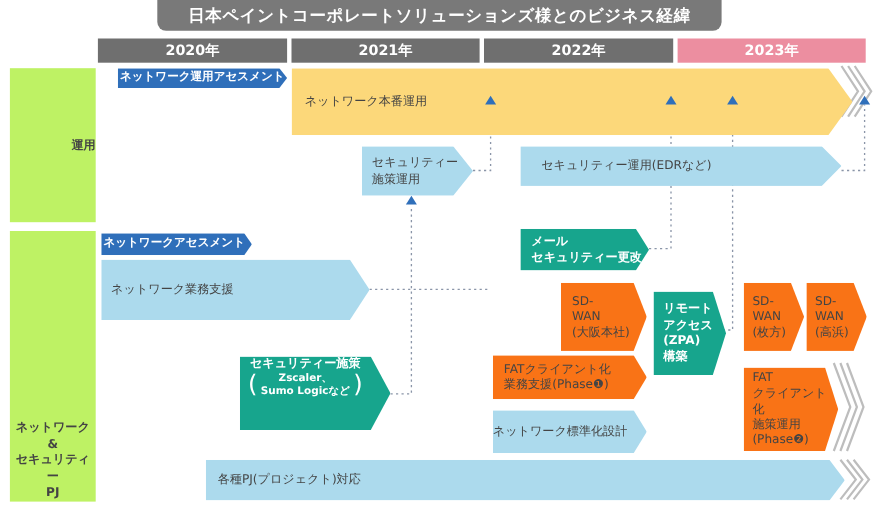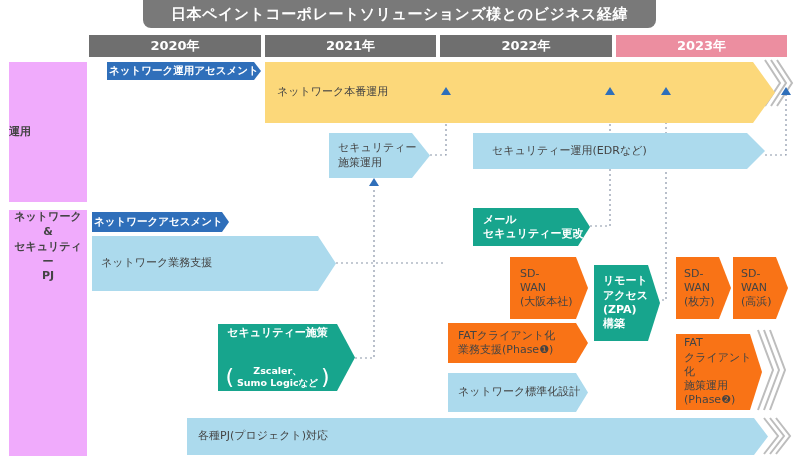--- a/index.html
+++ b/index.html
@@ -6,22 +6,22 @@
   body { width:800px; height:461px; position:relative; overflow:hidden;
          font-family:"DejaVu Sans","Liberation Sans",sans-serif; }
   .abs { position:absolute; box-sizing:border-box; }
   .title-bar { left:143px; top:0; width:513px; height:28px; background:#797979;
     border-radius:0 0 8px 8px; color:#fff; font-weight:bold; font-size:15px;
     display:flex; align-items:center; justify-content:center; letter-spacing:0.5px; }
   .year { height:22px; top:35px; color:#fff; font-weight:bold; font-size:13px;
     display:flex; align-items:center; justify-content:center; }
   .year.gray { background:#6f6f6f; }
   .year.pink { background:#ec8ea0; }
-  .rowhead { background:#f0abfc; color:#444; font-weight:bold; font-size:11px;
-    display:flex; align-items:center; justify-content:flex-start; text-align:center; line-height:1.35; }
+  .rowhead { background:#bef264; color:#444; font-weight:bold; font-size:11px;
+    display:flex; align-items:center; justify-content:flex-end; text-align:center; line-height:1.35; }
   .chev { display:flex; align-items:center; font-size:11px; line-height:1.3; color:#444; }
   .blue-tag { background:#2f6fba; color:#fff; font-weight:bold; font-size:10.5px; padding-left:2px;
     clip-path:polygon(0 0, calc(100% - 7px) 0, 100% 50%, calc(100% - 7px) 100%, 0 100%); }
   .yellow { background:#fcd87a; clip-path:polygon(0 0, calc(100% - 22px) 0, 100% 50%, calc(100% - 22px) 100%, 0 100%); padding-left:12px; }
   .lblue { background:#acdaed; }
   .teal { background:#17a58d; color:#fff; font-weight:bold; }
   .lgreen { background:#f97316; color:#444; }
   .arrow { clip-path:polygon(0 0, calc(100% - 18px) 0, 100% 50%, calc(100% - 18px) 100%, 0 100%); }
   .arrow-s { clip-path:polygon(0 0, calc(100% - 12px) 0, 100% 50%, calc(100% - 12px) 100%, 0 100%); }
   .pad { padding-left:9px; }
@@ -129,37 +129,37 @@
   <span>SD-</span>
   <span>WAN</span>
   <span>(枚方)</span>
 </div>
 <div class="abs chev lgreen arrow-s" style="left:733px;top:257px;width:55px;height:62px;flex-direction:column;align-items:flex-start;justify-content:center;padding-left:8px;">
   <span>SD-</span>
   <span>WAN</span>
   <span>(高浜)</span>
 </div>
 
-<div class="abs chev teal arrow" style="left:218px;top:324px;width:137px;height:67px;flex-direction:column;justify-content:center;padding-right:18px;gap:24px;">
+<div class="abs chev teal arrow" style="left:218px;top:324px;width:137px;height:67px;flex-direction:column;padding-right:18px;">
   <span style="font-size:11px;">セキュリティー施策</span>
   <div style="display:flex;align-items:center;gap:3px;">
     <span style="font-size:22px;font-weight:normal;line-height:1;">(</span>
     <div class="paren">
       <div>Zscaler、</div>
       <div>Sumo Logicなど</div>
     </div>
     <span style="font-size:22px;font-weight:normal;line-height:1;">)</span>
   </div>
 </div>
 
 <div class="abs chev lgreen arrow-s" style="left:448px;top:323px;width:140px;height:40px;flex-direction:column;align-items:flex-start;justify-content:center;padding-left:10px;">
   <span>FATクライアント化</span>
   <span>業務支援(Phase❶)</span>
 </div>
-<div class="abs chev lblue arrow-s" style="left:448px;top:373px;width:140px;height:39px;padding-left:10px;">
+<div class="abs chev lblue arrow-s" style="left:448px;top:373px;width:140px;height:39px;padding-left:0;">
   <span>ネットワーク標準化設計</span>
 </div>
 
 <div class="abs chev lgreen arrow-s" style="left:676px;top:334px;width:86px;height:76px;flex-direction:column;align-items:flex-start;justify-content:center;padding-left:8px;">
   <span>FAT</span>
   <span>クライアント化</span>
   <span>施策運用</span>
   <span>(Phase❷)</span>
 </div>
 

